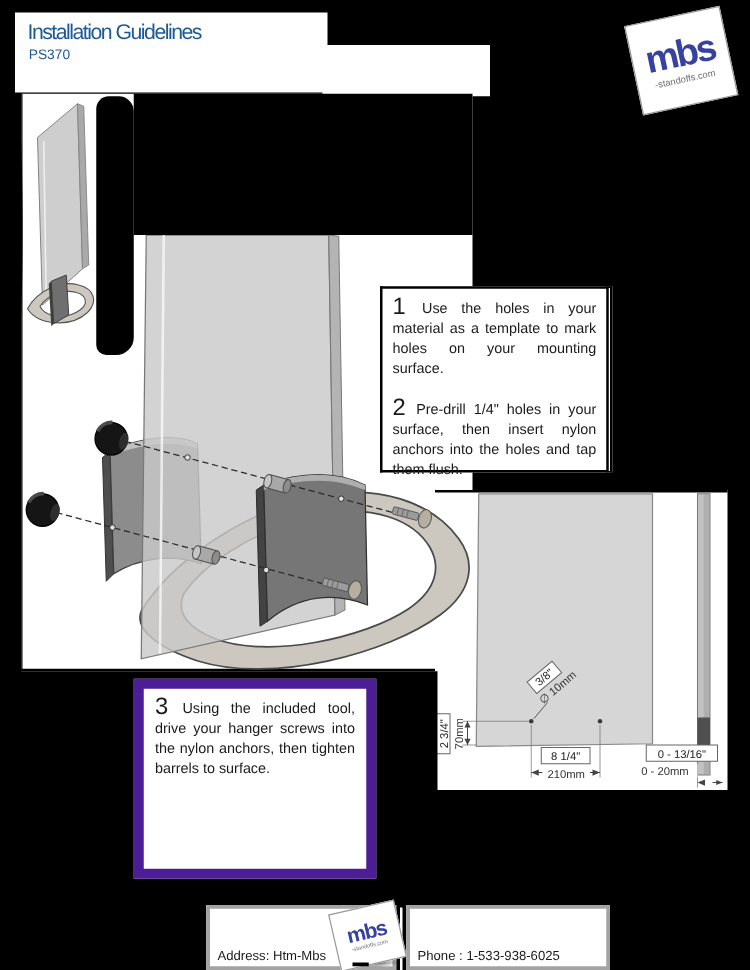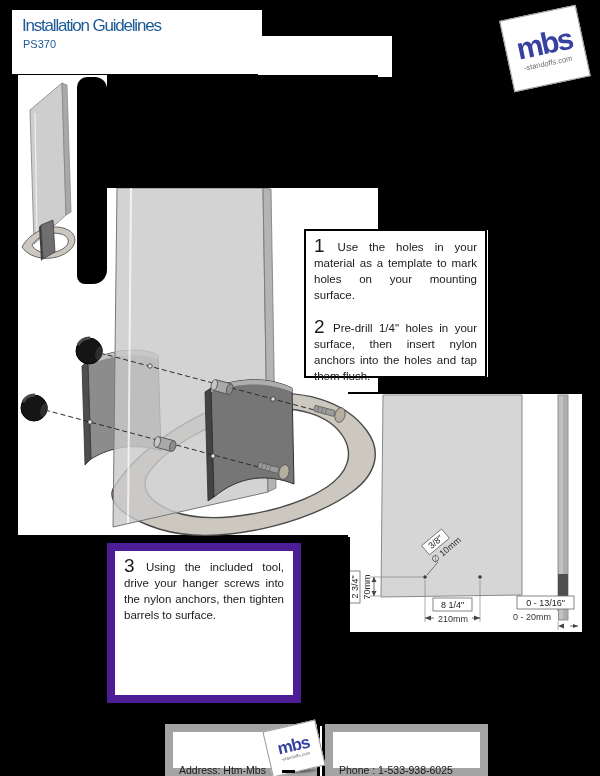--- a/index.html
+++ b/index.html
@@ -19,21 +19,21 @@
   .photo-svg{left:17px;top:75px;z-index:2;}
   .lens-bar{left:9px;top:78px;width:9px;height:212px;background:#000;border-radius:50%;z-index:3;}
   .photo-bar{left:77px;top:77px;width:30px;height:207px;background:#000;border-radius:10px 12px 14px 8px;z-index:3;}
   .black-top{left:107px;top:75px;width:271px;height:113px;background:#000;z-index:3;}
   .step-box{z-index:4;box-sizing:border-box;background:#fff;}
   .step12{left:284px;top:229px;width:186px;height:149px;border:2px solid #000;border-right:5px double #000;padding:5px 8px;margin-left:20px;}
   .step34{left:107px;top:543px;width:194px;height:160px;border:8px solid #4c1d95;padding:5px 9px;}
   .step{margin:0 0 14px 0;font-size:11.5px;line-height:1.38;text-align:justify;}
   .step:last-child{margin-bottom:0;}
   .stepnum{font-size:19px;line-height:1;vertical-align:-1px;padding-right:2px;}
-  .foot-box{top:724px;height:52px;border:8px solid #a3a3a3;box-sizing:border-box;background:#fff;
+  .foot-box{top:724px;height:52px;border:3px solid #a3a3a3;box-sizing:border-box;background:#fff;
             padding:4px 6px;font-size:10.5px;line-height:1.32;white-space:pre;z-index:4;}
   .addr{left:165px;width:152px;}
   .phone{left:325px;width:163px;}
   .foot-divider{left:320px;top:726px;width:2px;height:50px;background:#fff;z-index:5;}
   .logo{background:#fff;border:1px solid #9a9a9a;display:flex;flex-direction:column;align-items:center;justify-content:center;box-sizing:border-box;}
   .logo .brand{font-weight:bold;color:#3742a0;letter-spacing:-2px;line-height:.9;}
   .logo .domain{color:#6d6d6d;letter-spacing:0;}
   .logo-top{left:506px;top:12px;width:78px;height:73px;transform:rotate(-12deg);z-index:4;}
   .logo-top .brand{font-size:30px;}
   .logo-top .domain{font-size:7.5px;margin-top:2px;}

